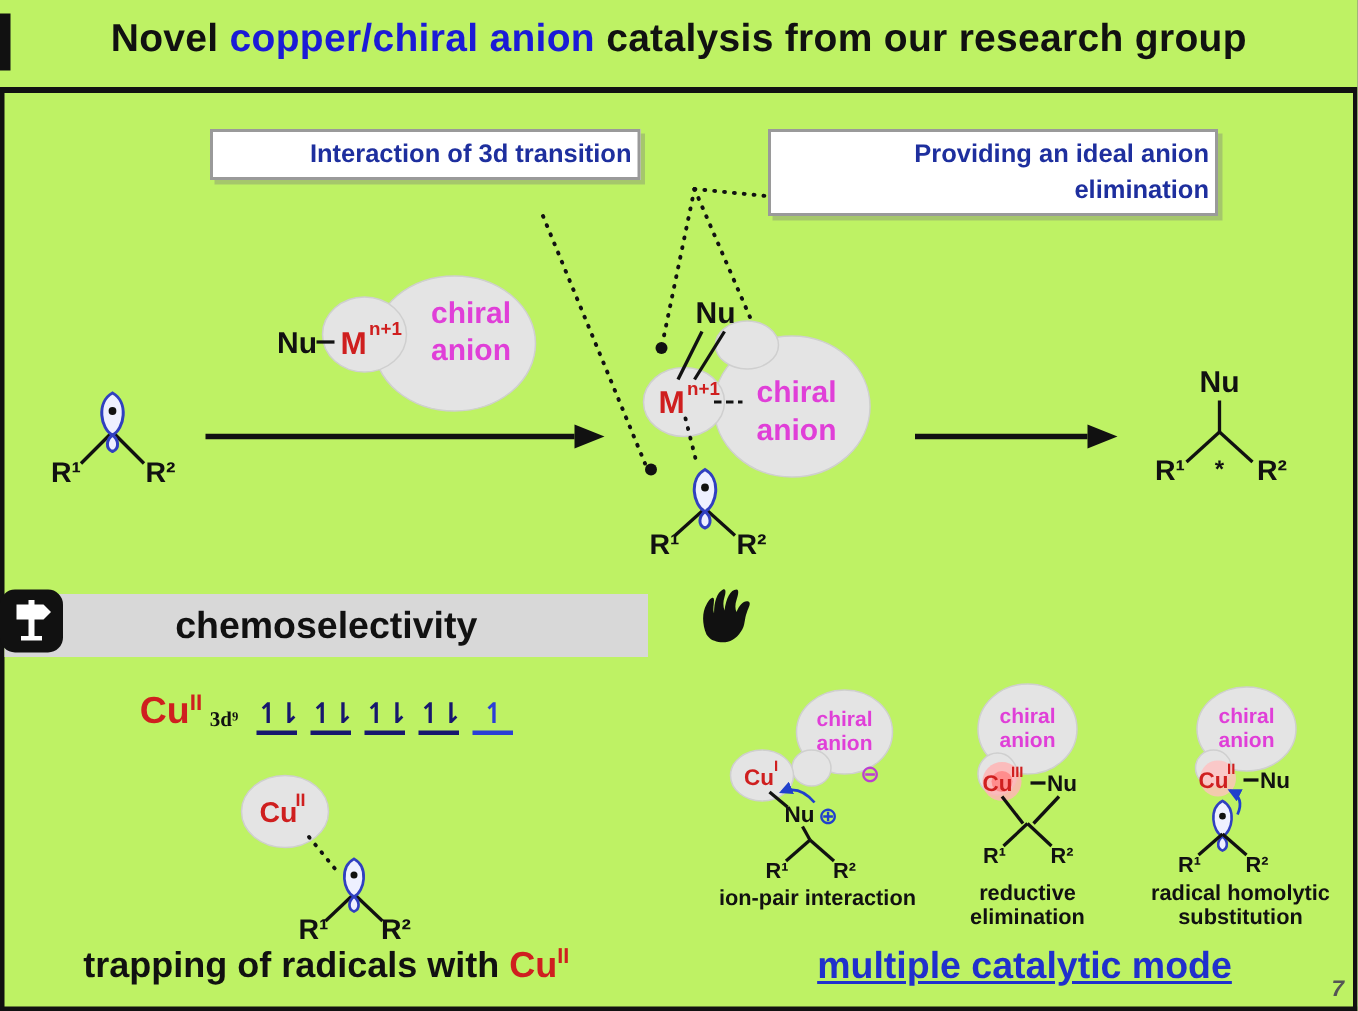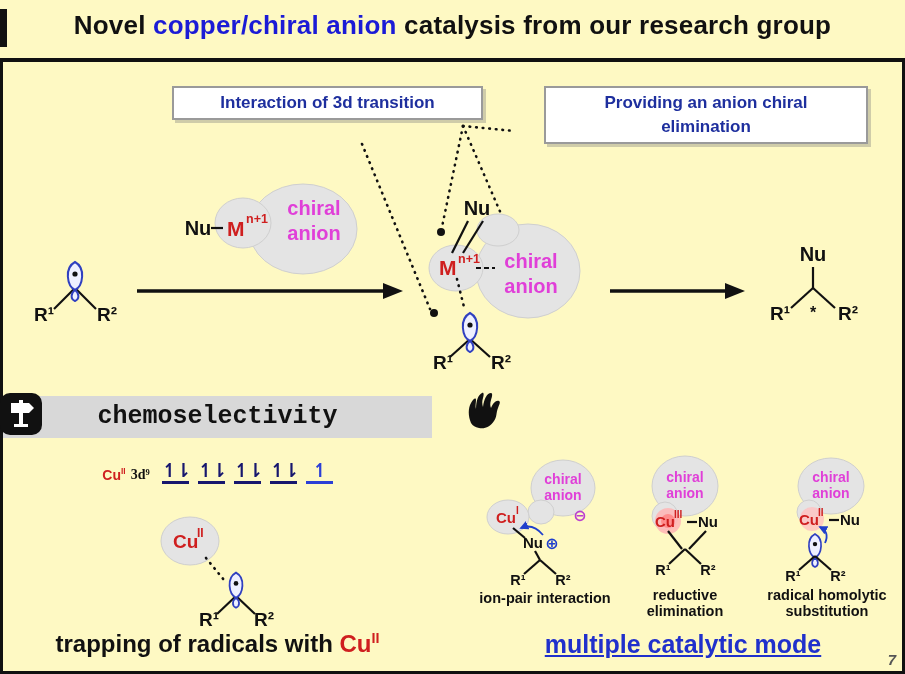--- a/index.html
+++ b/index.html
@@ -1,59 +1,59 @@
 <!DOCTYPE html>
 <html><head>
 <meta charset="utf-8">
 <style>
   html,body { margin:0; padding:0; background:#888; }
   .slide {
     position:relative; width:905px; height:674px; margin:0 auto;
-    background:#fef9c3; overflow:hidden; color:#111;
+    background:#bef264; overflow:hidden; color:#111;
     font-family:"Liberation Sans", sans-serif;
   }
   .abs { position:absolute; }
 
   
   .slide-title { position:absolute; top:10px; left:0; width:100%; text-align:center;
     font-size:26px; font-weight:bold; color:#111; letter-spacing:0.2px; }
   .title-blue { color:#1b1bd6; }
   .title-rule { position:absolute; top:58px; left:0; width:100%; height:4px; background:#111; }
   .notch-tl { position:absolute; top:9px; left:0; width:7px; height:38px; background:#111; }
   .edge-l { position:absolute; top:62px; left:0; width:3px; bottom:0; background:#111; }
   .edge-r { position:absolute; top:62px; right:0; width:3px; bottom:0; background:#111; }
   .edge-b { position:absolute; left:0; bottom:0; width:100%; height:3px; background:#111; }
 
   
   .callout { position:absolute; background:#fff; border:2px solid #9a9a9a;
     box-shadow:3px 3px 0 rgba(120,120,120,0.35);
-    text-align:center; font-weight:bold; color:#1e2f9e; font-size:17px; line-height:24px;
-    padding:3px 16px;margin-left:32px; }
+    text-align:right; font-weight:bold; color:#1e2f9e; font-size:17px; line-height:24px;
+    padding:3px 4px; }
 
   
   svg text { font-family:"Liberation Sans", sans-serif; font-weight:bold; }
   .t-black { fill:#111; } .t-red { fill:#cf1f1f; } .t-mag { fill:#e03fd8; }
   .sym { font-family:"DejaVu Sans", sans-serif; }
   .blob { fill:#e4e4e4; stroke:#cfcfcf; stroke-width:1; }
   .bond { stroke:#111; stroke-width:2.2; fill:none; }
   .dotline { stroke:#111; stroke-width:2.6; stroke-dasharray:0.6 6; stroke-linecap:round; fill:none; }
   .dashline { stroke:#111; stroke-width:2; stroke-dasharray:5 3; fill:none; }
   .bluearrow { stroke:#2040cc; stroke-width:1.8; fill:none; }
 
   
   .panel { position:absolute; top:396px; height:272px; }
   .panel-left  { left:3px; width:429px; }
   .panel-right { left:463px; width:440px; }
   .panel-header { position:absolute; left:0; top:0; right:0; height:42px; background:#d8d8d8;
-    text-align:center; font-weight:bold; font-size:25px; line-height:42px; color:#111;font-family:Liberation Mono, monospace; }
+    text-align:center; font-weight:bold; font-size:25px; line-height:42px; color:#111; }
   .corner-icon { position:absolute; width:44px; height:44px; }
 
   .econfig { position:absolute; top:64px; left:0; width:100%;
     display:flex; justify-content:center; align-items:flex-end; font-weight:bold; }
-  .econfig .cu { color:#cf1f1f; font-size:14px; padding-bottom:1px; }
+  .econfig .cu { color:#cf1f1f; font-size:25px; padding-bottom:1px; }
   .econfig .dlab { font-size:14px; margin:0 12px 0 5px; padding-bottom:1px;
     font-family:Liberation Serif, serif; color:#111; }
   .orb-slot { width:27px; text-align:center; font-size:19px; line-height:21px;
     color:#17176e; border-bottom:3px solid #17176e; margin-right:9px;
     font-family:"DejaVu Sans",sans-serif; letter-spacing:-2px; }
   .orb-slot:last-child { color:#2b3fd6; border-color:#2b3fd6; margin-right:0; }
 
   .sup { font-size:60%; vertical-align:super; font-weight:bold; }
   .red { color:#cf1f1f; }
 
@@ -76,21 +76,21 @@
   </div>
   <div class="title-rule"></div>
   <div class="edge-l"></div>
   <div class="edge-r"></div>
   <div class="edge-b"></div>
 
   <div class="callout" style="left:140px; top:86px; width:275px;">
     <div>Interaction of 3d transition</div>
   </div>
   <div class="callout" style="left:512px; top:86px; width:288px;">
-    <div>Providing an anion chiral</div>
+    <div>Providing an ideal anion</div>
     <div>elimination</div>
   </div>
 
   <svg class="abs" style="left:0; top:62px;" width="905" height="334" viewBox="0 0 905 334">
     <defs>
       <g id="orb">
         <path d="M0,2 C-8,-2 -11,-20 0,-26 C11,-20 8,-2 0,2 Z" fill="#eef0ff" stroke="#3040c0" stroke-width="2"></path>
         <path d="M0,2 C-4,5 -5,11 0,13 C5,11 4,5 0,2 Z" fill="#eef0ff" stroke="#3040c0" stroke-width="2"></path>
         <circle cx="0" cy="-14" r="2.6" fill="#111"></circle>
       </g>

